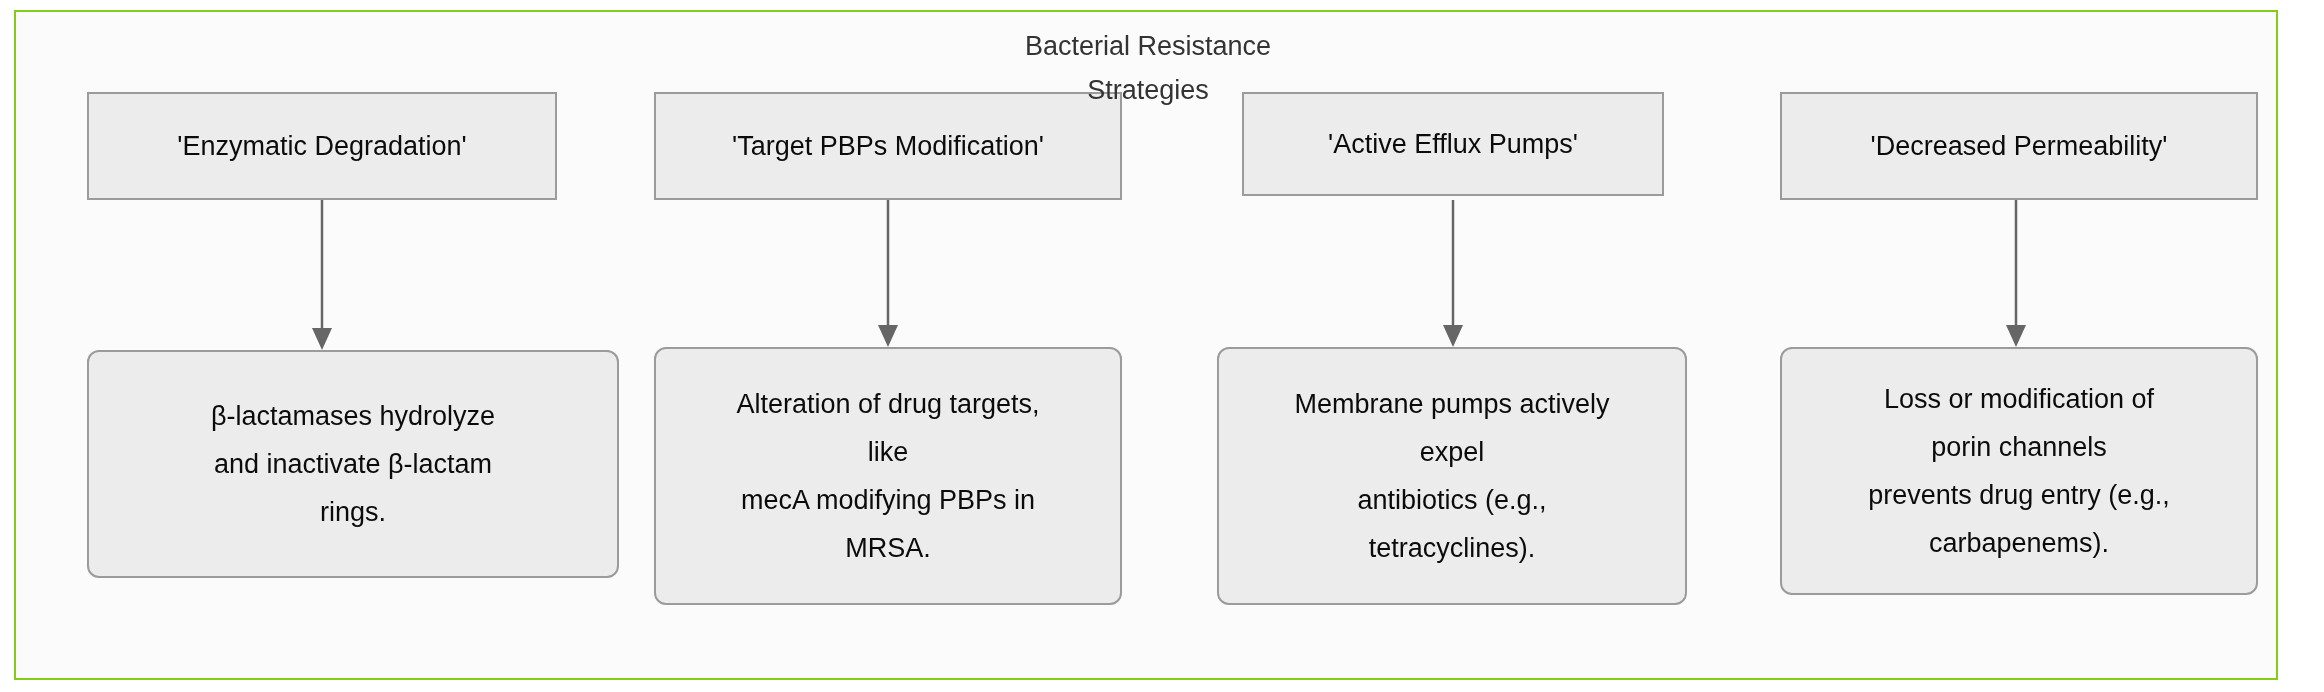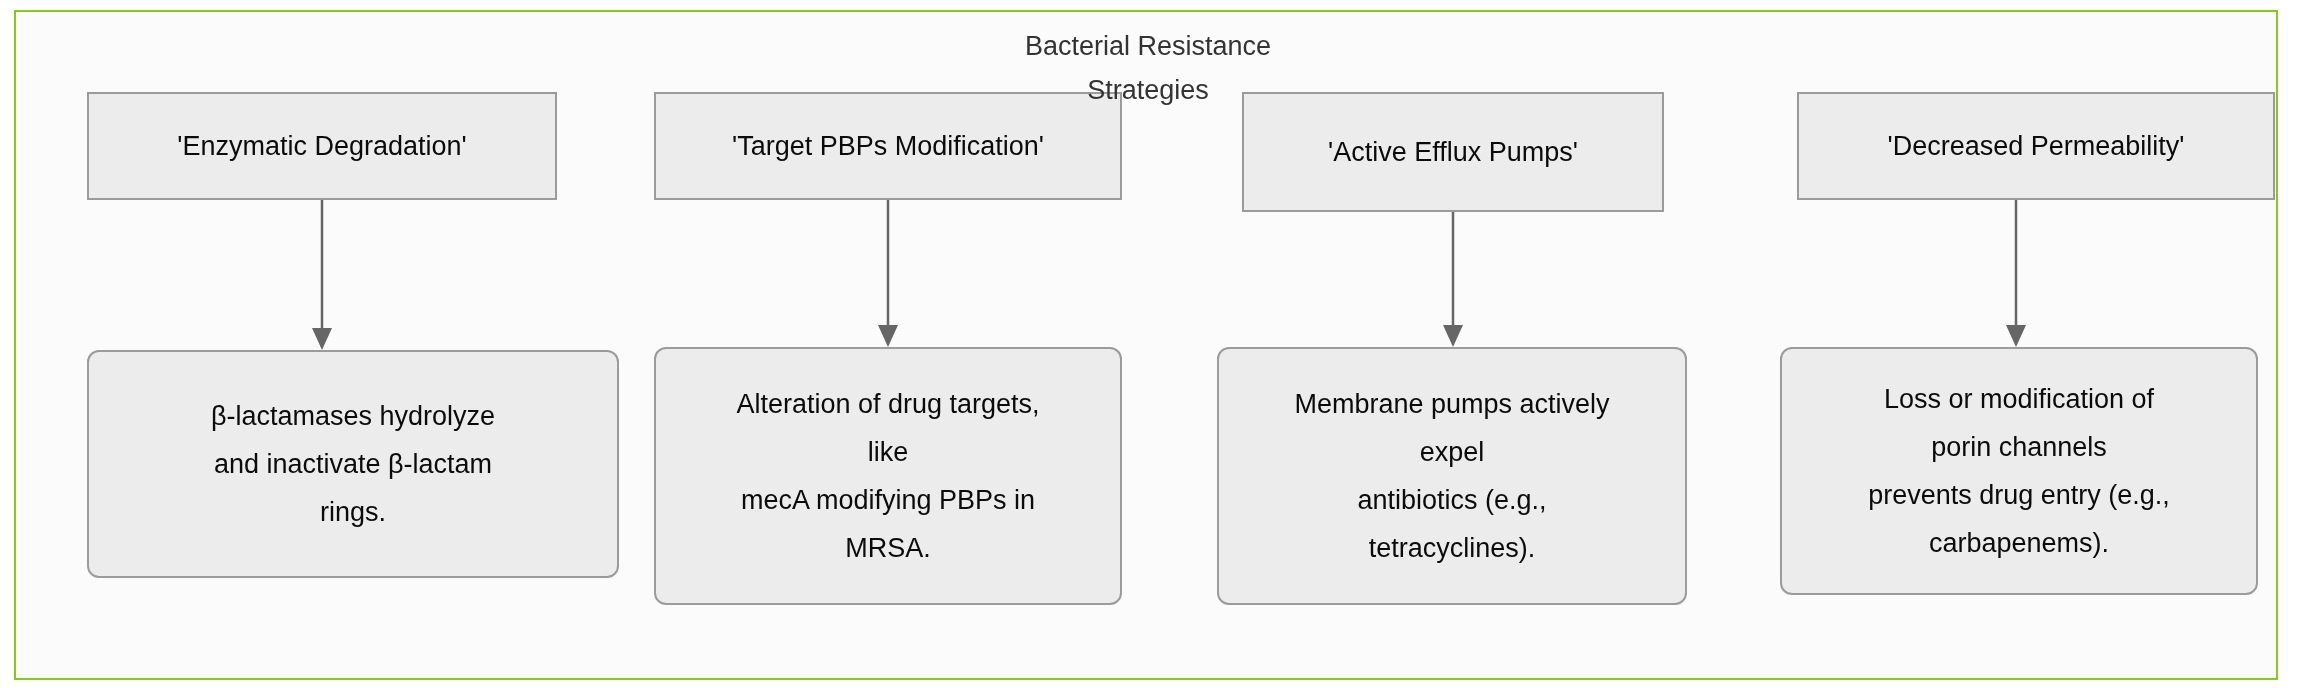--- a/index.html
+++ b/index.html
@@ -117,34 +117,34 @@
         <div class="detail-box" style="left: 638px; top: 335px; width: 468px; height: 258px;"><span style="white-space: pre-line;">Alteration of drug targets,
 like
 mecA modifying PBPs in
 MRSA.</span></div>
         <div class="connector" style="left: 1426px; top: 188px; width: 22px; height: 147px;">
           <svg width="22" height="147" viewBox="0 0 22 147">
             <line x1="11" y1="0" x2="11" y2="129" stroke="#666666" stroke-width="2.5"></line>
             <polygon points="1,125 21,125 11,147" fill="#666666"></polygon>
           </svg>
         </div>
-        <div class="strategy-box" style="left: 1226px; top: 80px; width: 422px; height: 120px;">
+        <div class="strategy-box" style="left: 1226px; top: 80px; width: 422px; height: 104px;">
           <span>'Active Efflux Pumps'</span>
         </div>
         <div class="detail-box" style="left: 1201px; top: 335px; width: 470px; height: 258px;"><span style="white-space: pre-line;">Membrane pumps actively
 expel
 antibiotics (e.g.,
 tetracyclines).</span></div>
         <div class="connector" style="left: 1989px; top: 188px; width: 22px; height: 147px;">
           <svg width="22" height="147" viewBox="0 0 22 147">
             <line x1="11" y1="0" x2="11" y2="129" stroke="#666666" stroke-width="2.5"></line>
             <polygon points="1,125 21,125 11,147" fill="#666666"></polygon>
           </svg>
         </div>
-        <div class="strategy-box" style="left: 1764px; top: 80px; width: 478px; height: 108px; margin-left: 17px;">
+        <div class="strategy-box" style="left: 1764px; top: 80px; width: 478px; height: 108px;">
           <span>'Decreased Permeability'</span>
         </div>
         <div class="detail-box" style="left: 1764px; top: 335px; width: 478px; height: 248px;"><span style="white-space: pre-line;">Loss or modification of
 porin channels
 prevents drug entry (e.g.,
 carbapenems).</span></div>
       </div>
 
   </div>
 </div>

